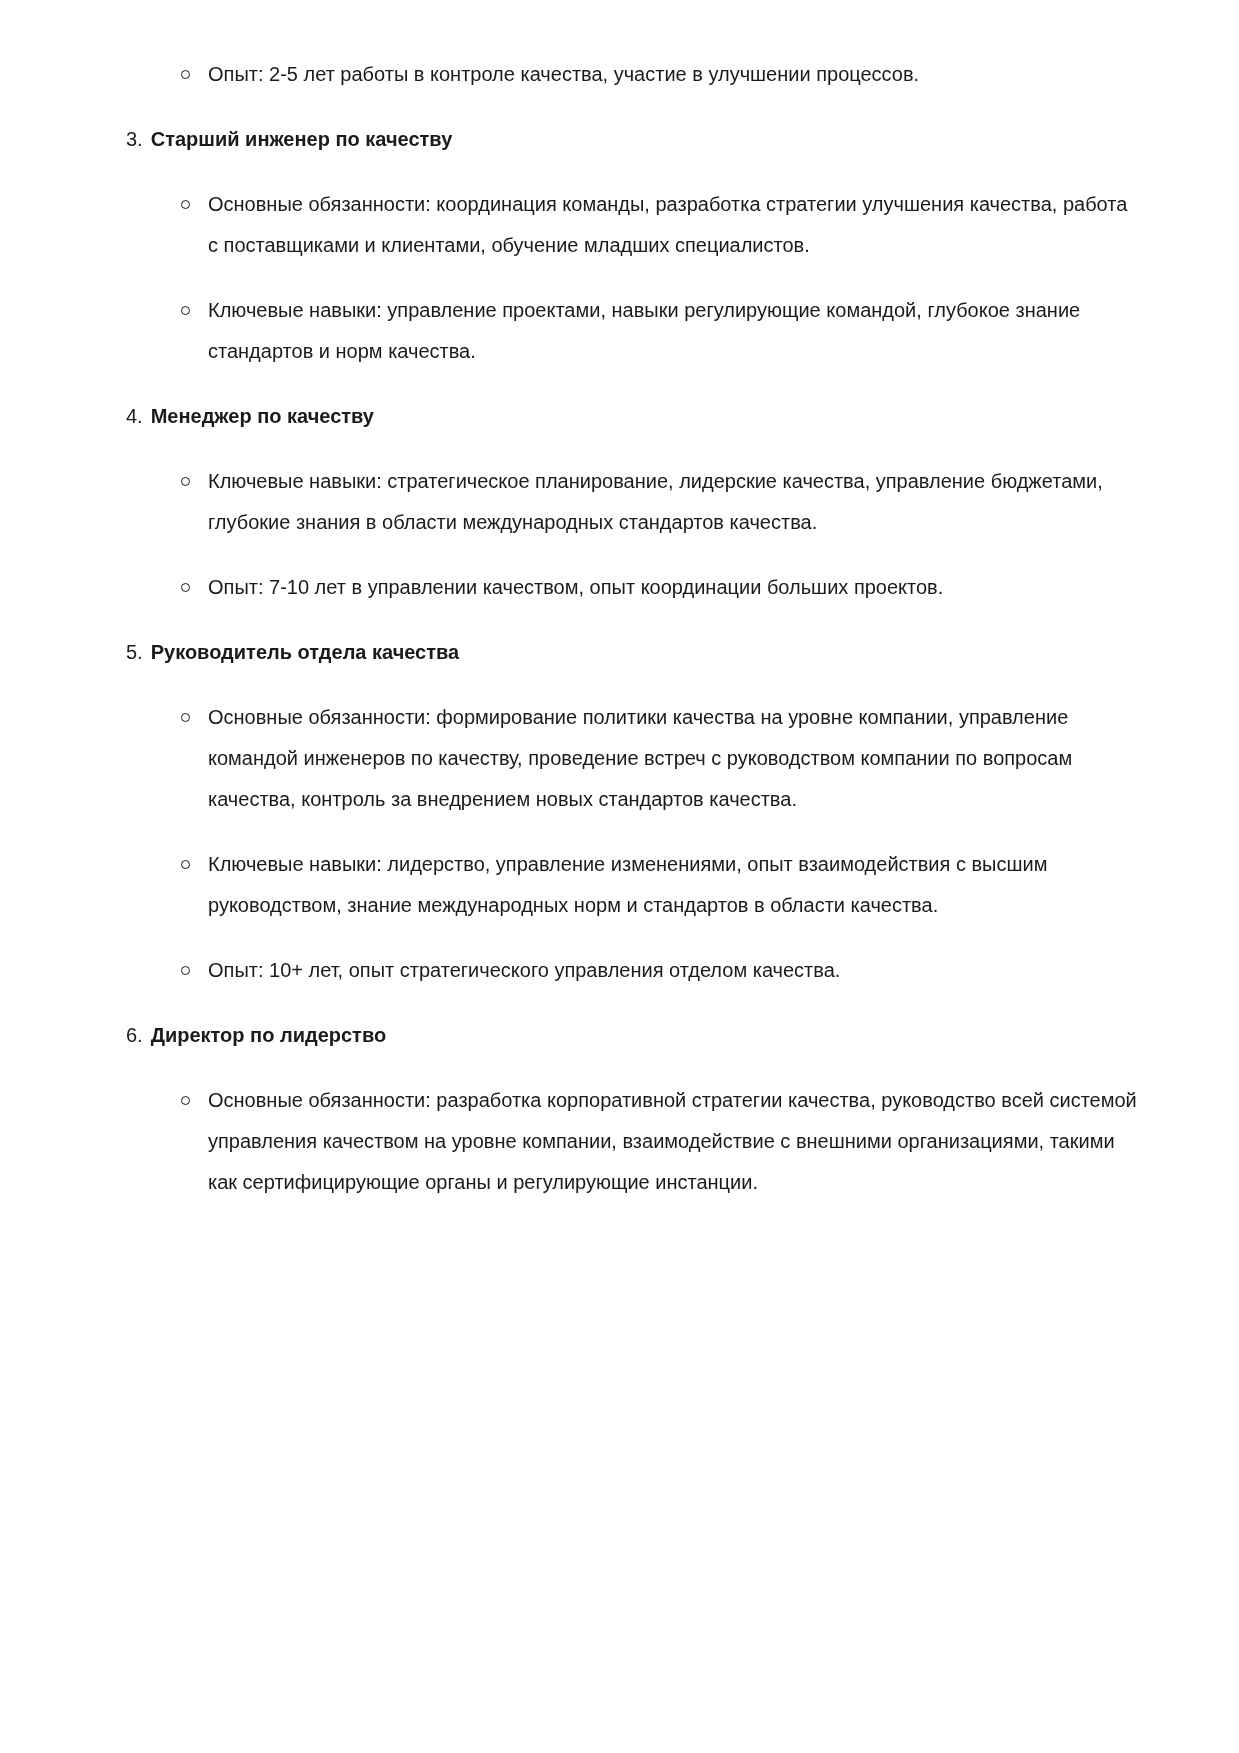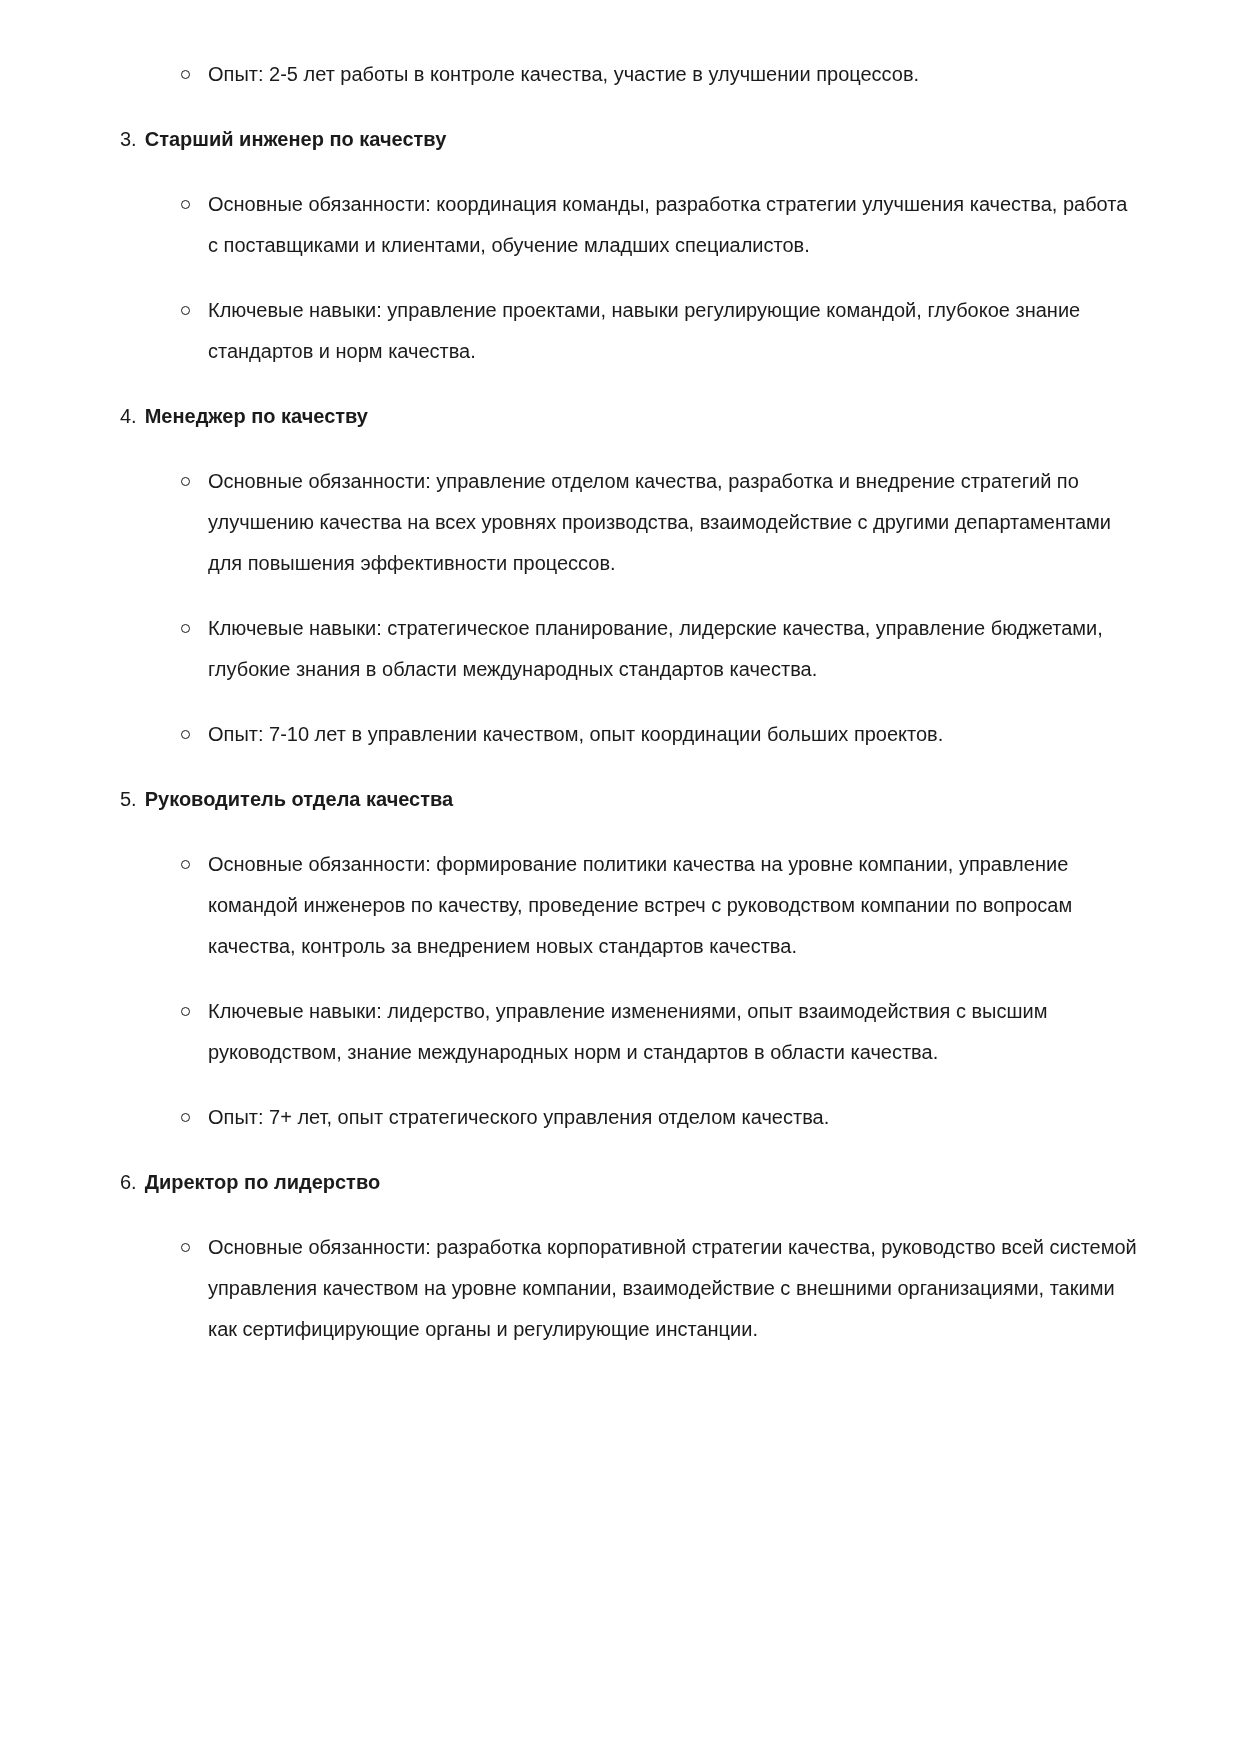--- a/index.html
+++ b/index.html
@@ -15,21 +15,21 @@
     padding: 54px 99px 0 0;
     overflow: hidden;
     background: #ffffff;
     color: #1b1b1b;
     font-family: "Liberation Sans", "DejaVu Sans", sans-serif;
     font-size: 20px;
     line-height: 41px;
     -webkit-font-smoothing: antialiased;
   }
   .item-title {
-    margin: 24px 0 0 8px;
+    margin: 24px 0 0 14px;
     padding-left: 112px;
     font-weight: normal;
   }
   .item-title .title-text {
     font-weight: bold;
   }
   .item-title .num {
     margin-right: 8px;
   }
   ul.bullets {
@@ -87,24 +87,20 @@
     </ul>
   </section>
 
   <section>
     <p class="item-title">
       <span class="num">4.</span><span class="title-text">Менеджер по качеству</span>
     </p>
     <ul class="bullets">
       <li class="bullet">
         <span class="marker"></span>
-        <span>Основные обязанности: управление отделом качества, разработка и внедрение стратегий по улучшению качества на всех уровнях производства, взаимодействие с другими департаментами для повышения эффективности процессов.</span>
-      </li>
-      <li class="bullet">
-        <span class="marker"></span>
         <span>Ключевые навыки: стратегическое планирование, лидерские качества, управление бюджетами, глубокие знания в области международных стандартов качества.</span>
       </li>
       <li class="bullet">
         <span class="marker"></span>
         <span>Опыт: 7-10 лет в управлении качеством, опыт координации больших проектов.</span>
       </li>
     </ul>
   </section>
 
   <section>
@@ -115,21 +111,21 @@
       <li class="bullet">
         <span class="marker"></span>
         <span>Основные обязанности: формирование политики качества на уровне компании, управление командой инженеров по качеству, проведение встреч с руководством компании по вопросам качества, контроль за внедрением новых стандартов качества.</span>
       </li>
       <li class="bullet">
         <span class="marker"></span>
         <span>Ключевые навыки: лидерство, управление изменениями, опыт взаимодействия с высшим руководством, знание международных норм и стандартов в области качества.</span>
       </li>
       <li class="bullet">
         <span class="marker"></span>
-        <span>Опыт: 7+ лет, опыт стратегического управления отделом качества.</span>
+        <span>Опыт: 10+ лет, опыт стратегического управления отделом качества.</span>
       </li>
     </ul>
   </section>
 
   <section>
     <p class="item-title">
       <span class="num">6.</span><span class="title-text">Директор по лидерство</span>
     </p>
     <ul class="bullets">
       <li class="bullet">

